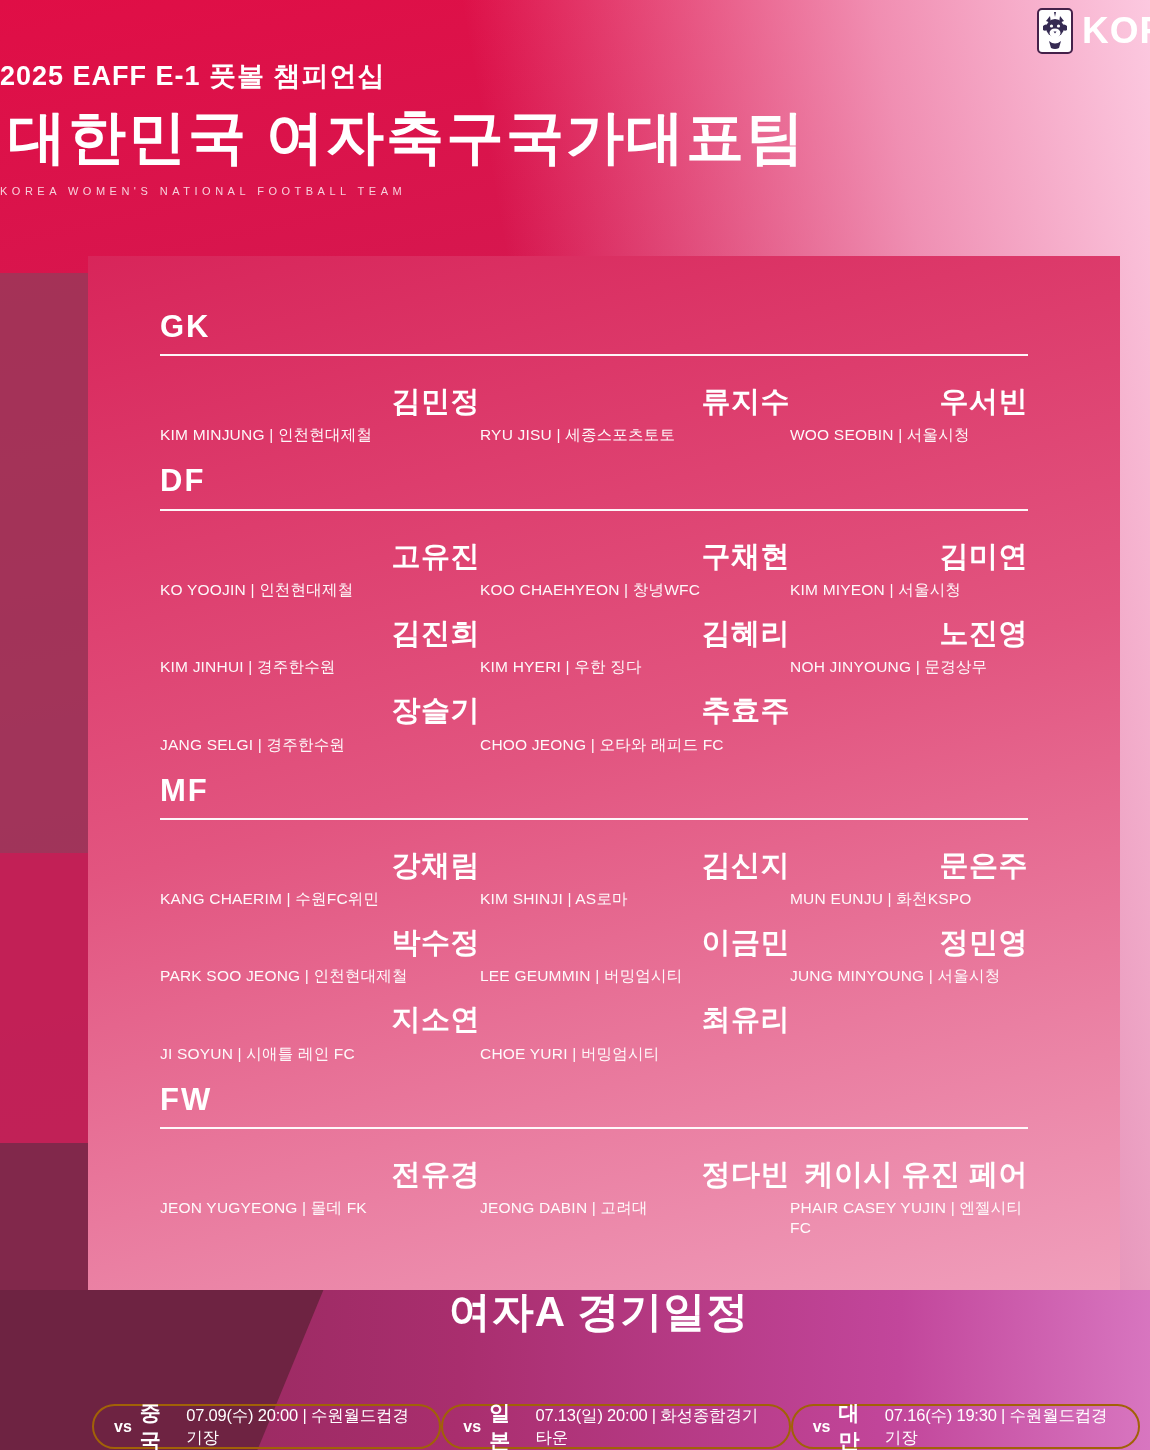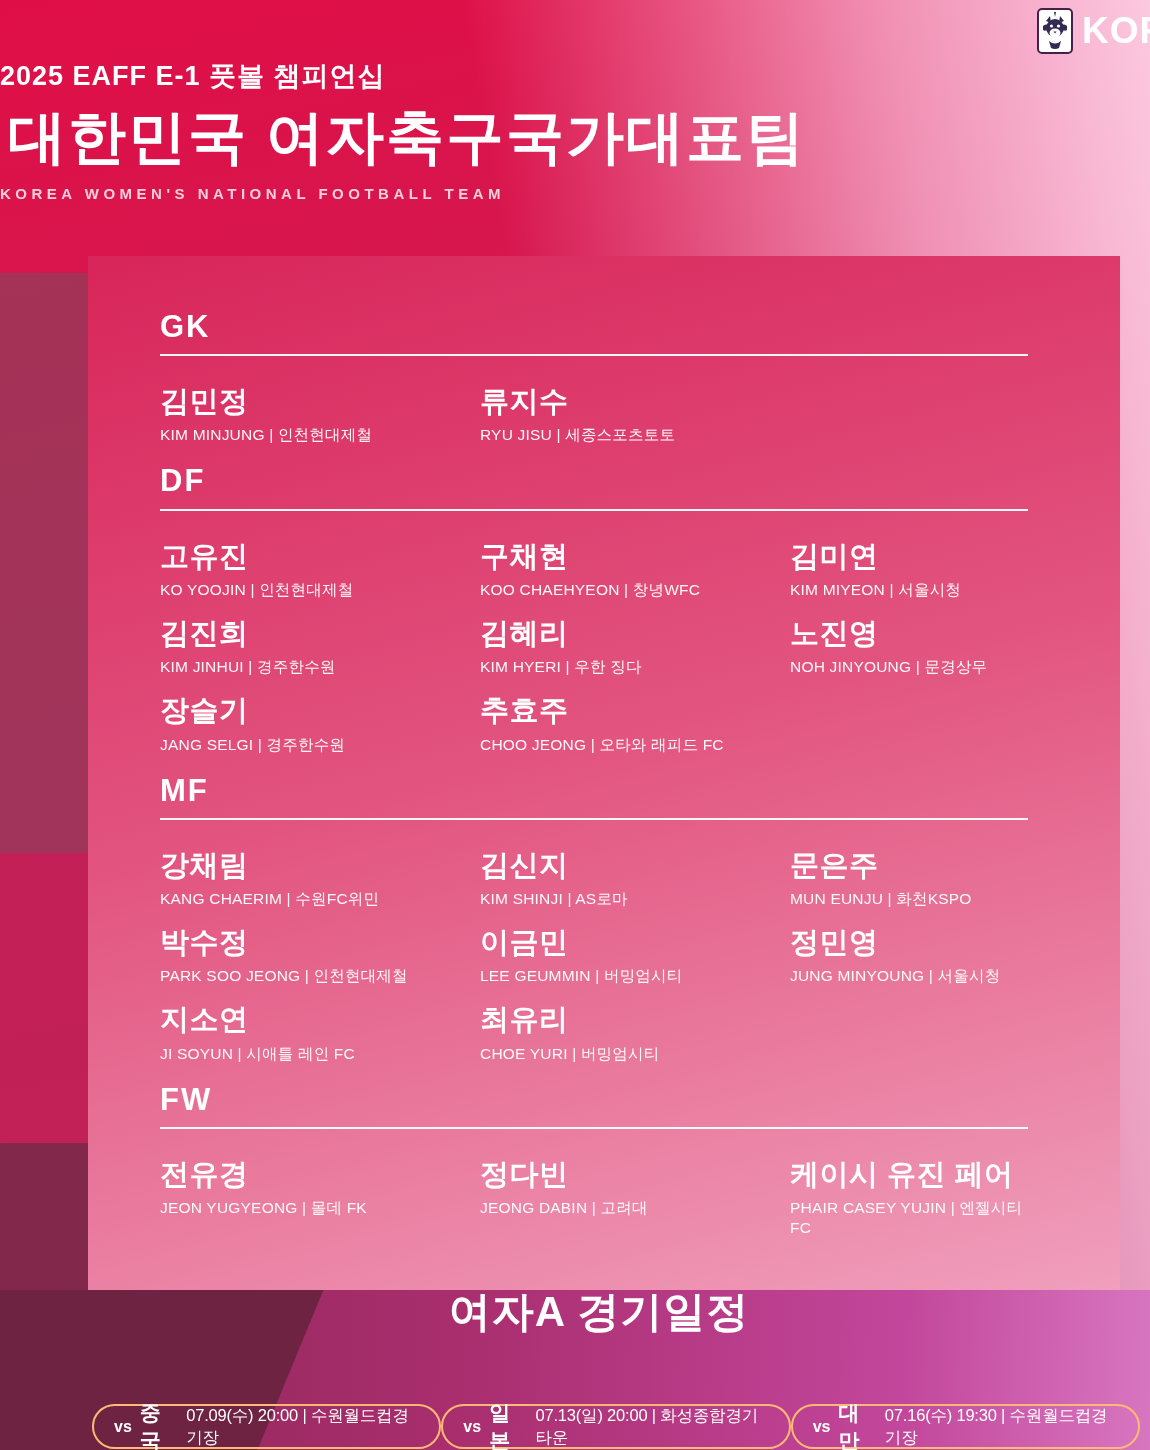--- a/index.html
+++ b/index.html
@@ -17,39 +17,39 @@
   .bg-left-b{position:absolute;left:0;top:853px;width:88px;height:290px;background:#c22055;opacity:.9;}
   .bg-left-c{position:absolute;left:0;top:1143px;width:88px;height:147px;background:#7b2848;opacity:.9;}
   .bg-bottom{position:absolute;left:0;top:1290px;width:100%;height:160px;
     background:linear-gradient(92deg,#8d2756 0%,#a92e6e 40%,#c2469b 78%,#d876c0 100%);}
   .bg-bottom-dark{position:absolute;left:0;top:1290px;width:330px;height:160px;
     background:#6e2342;clip-path:polygon(0 0,98% 0,78% 100%,0 100%);}
   
   .header{position:absolute;top:0;left:0;width:100%;text-align:left;z-index:5;}
   .header-sub{margin-top:58px;font-size:27px;font-weight:bold;letter-spacing:1px;}
   .header-title{margin:10px 8px 0;font-size:58px;font-weight:bold;letter-spacing:2px;line-height:1.15;}
-  .header-en{margin-top:14px;font-size:15px;font-weight:bold;letter-spacing:4.5px;opacity:.8;}
+  .header-en{margin-top:14px;font-size:11px;font-weight:normal;letter-spacing:4.5px;opacity:.8;}
   .logo{position:absolute;top:8px;left:1037px;display:flex;align-items:center;gap:9px;white-space:nowrap;z-index:6;}
   .logo-text{font-size:37px;font-weight:bold;letter-spacing:1px;}
   
   .card{position:absolute;left:88px;top:256px;width:1032px;height:1034px;box-sizing:border-box;
     padding:54px 92px 4px 72px;z-index:4;
     background:linear-gradient(165deg,#d8255a 0%,#e25580 48%,#f09fbc 100%);}
   .pos-header{font-size:31px;font-weight:bold;letter-spacing:2px;line-height:1.1;}
   .section + .section{margin-top:18px;}
   .divider{height:2px;background:rgba(255,255,255,.95);margin:10px 0 29px 0;}
   .player-grid{display:grid;grid-template-columns:320px 310px 1fr;row-gap:16px;}
-  .player-name{font-size:29px;font-weight:bold;letter-spacing:.5px;line-height:1.15;}
+  .player-name{font-size:29px;font-weight:bold;letter-spacing:.5px;line-height:1.15;text-align:right;}
   .player-detail{font-size:15.5px;margin-top:7px;opacity:.96;letter-spacing:.2px;}
   
   .schedule-title{position:absolute;top:1284px;left:0;width:100%;text-align:center;
     font-size:42px;font-weight:bold;z-index:5;letter-spacing:1px;padding-left:24px;}
   .pills{position:absolute;left:92px;top:1404px;width:1048px;display:flex;
     justify-content:space-between;z-index:5;}
-  .pill{height:45px;border:2px solid #fdba74;border-radius:26px;box-sizing:border-box;
+  .pill{height:45px;border:2px solid #a16207;border-radius:26px;box-sizing:border-box;
     display:flex;align-items:center;justify-content:center;gap:8px;padding:0 20px;min-width:336px;}
   .pill-vs{font-weight:bold;font-size:16px;}
   .pill-opp{font-weight:bold;font-size:21px;}
   .pill-detail{font-size:16.5px;letter-spacing:-.2px;}
 </style>
 </head>
 <body>
 
 <div class="page">
 
@@ -92,20 +92,24 @@
       <div class="divider"></div>
       <div class="player-grid">
         <div class="player">
           <div class="player-name">김민정</div>
           <div class="player-detail">KIM MINJUNG | 인천현대제철</div>
         </div>
         <div class="player">
           <div class="player-name">류지수</div>
           <div class="player-detail">RYU JISU | 세종스포츠토토</div>
         </div>
+        <div class="player">
+          <div class="player-name">우서빈</div>
+          <div class="player-detail">WOO SEOBIN | 서울시청</div>
+        </div>
       </div>
     </div>
 
     <div class="section">
       <div class="pos-header">DF</div>
       <div class="divider"></div>
       <div class="player-grid">
         <div class="player">
           <div class="player-name">고유진</div>
           <div class="player-detail">KO YOOJIN | 인천현대제철</div>

